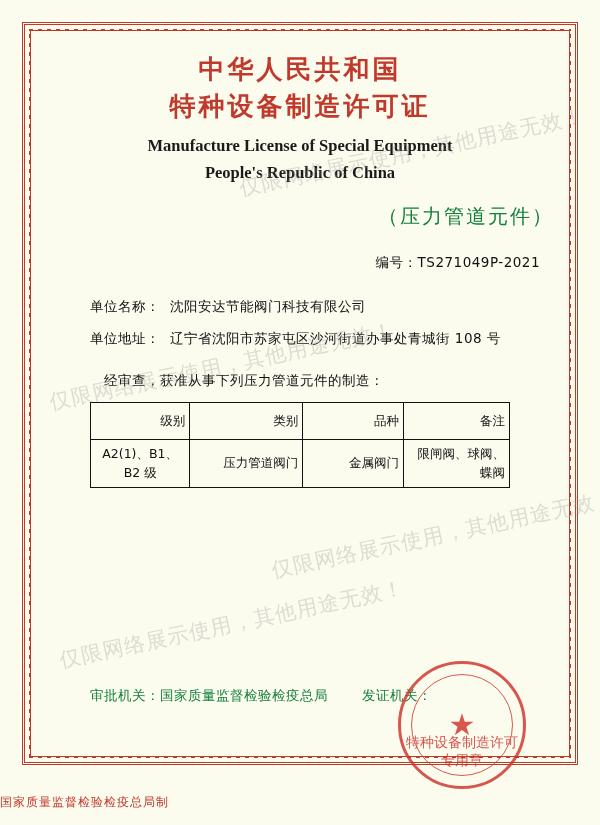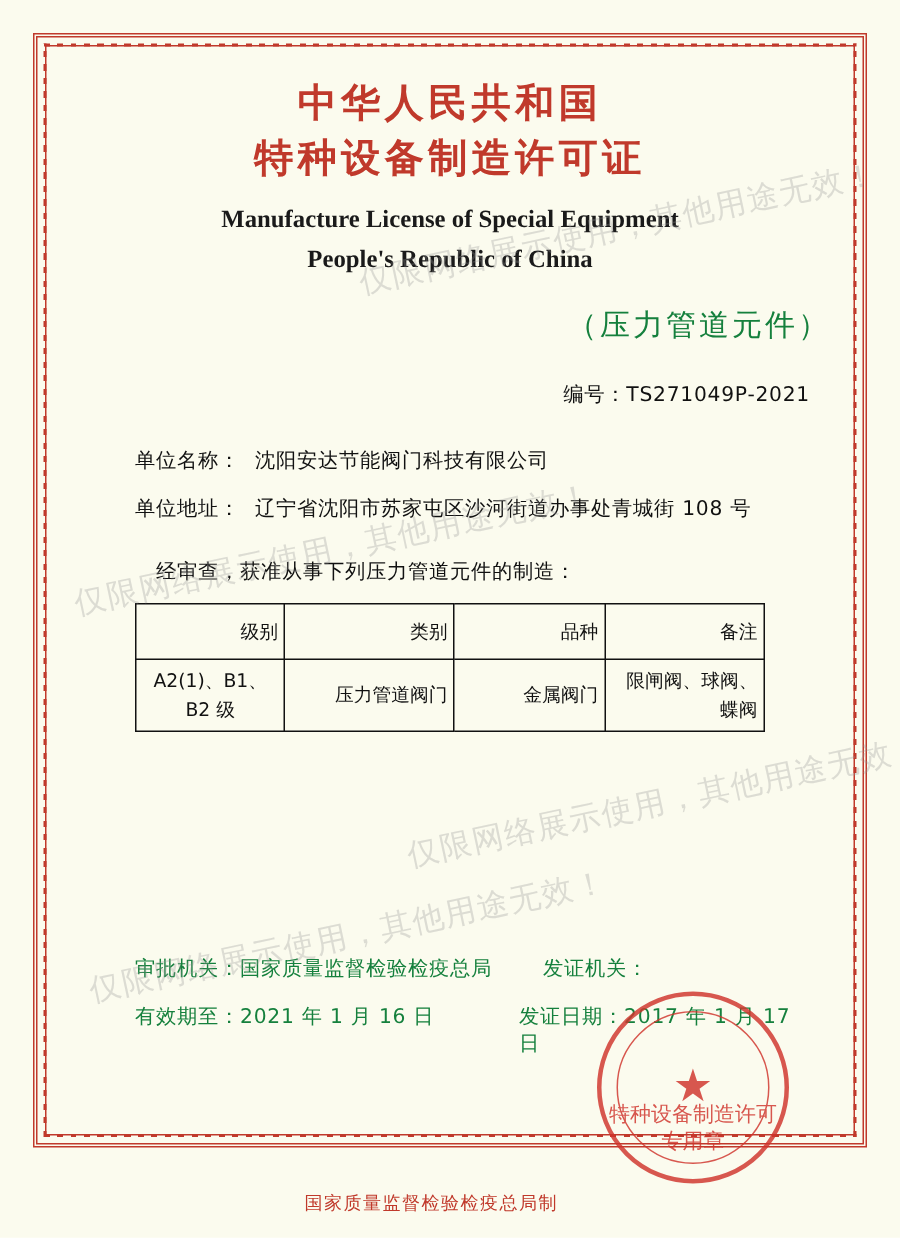--- a/index.html
+++ b/index.html
@@ -206,21 +206,21 @@
     font-family: "DejaVu Sans", sans-serif;
     font-size: 14px;
     color: #d0342c;
   }
 
   .bottom-caption {
     position: absolute;
     left: 0;
     bottom: 14px;
     width: 575px;
-    text-align: center;
+    text-align: left;
     font-family: "DejaVu Sans", sans-serif;
     font-size: 12px;
     color: #c0392b;
     letter-spacing: 1px;
   }
 
   
   .watermark {
     position: absolute;
     font-family: "DejaVu Sans", sans-serif;
@@ -288,28 +288,20 @@
 
     <div class="footer-block">
       <div class="footer-row">
         <div class="footer-left">
           <span>审批机关：</span><span>国家质量监督检验检疫总局</span>
         </div>
         <div class="footer-right">
           <span>发证机关：</span><span></span>
         </div>
       </div>
-      <div class="footer-row">
-        <div class="footer-left">
-          <span>有效期至：</span><span>2021 年 1 月 16 日</span>
-        </div>
-        <div class="footer-right">
-          <span>发证日期：</span><span>2017 年 1 月 17 日</span>
-        </div>
-      </div>
     </div>
 
   </div>
 
   <div class="seal">
     <div class="seal-inner"></div>
     <div class="seal-text">
       
     </div>
     <div class="seal-star">★</div>

